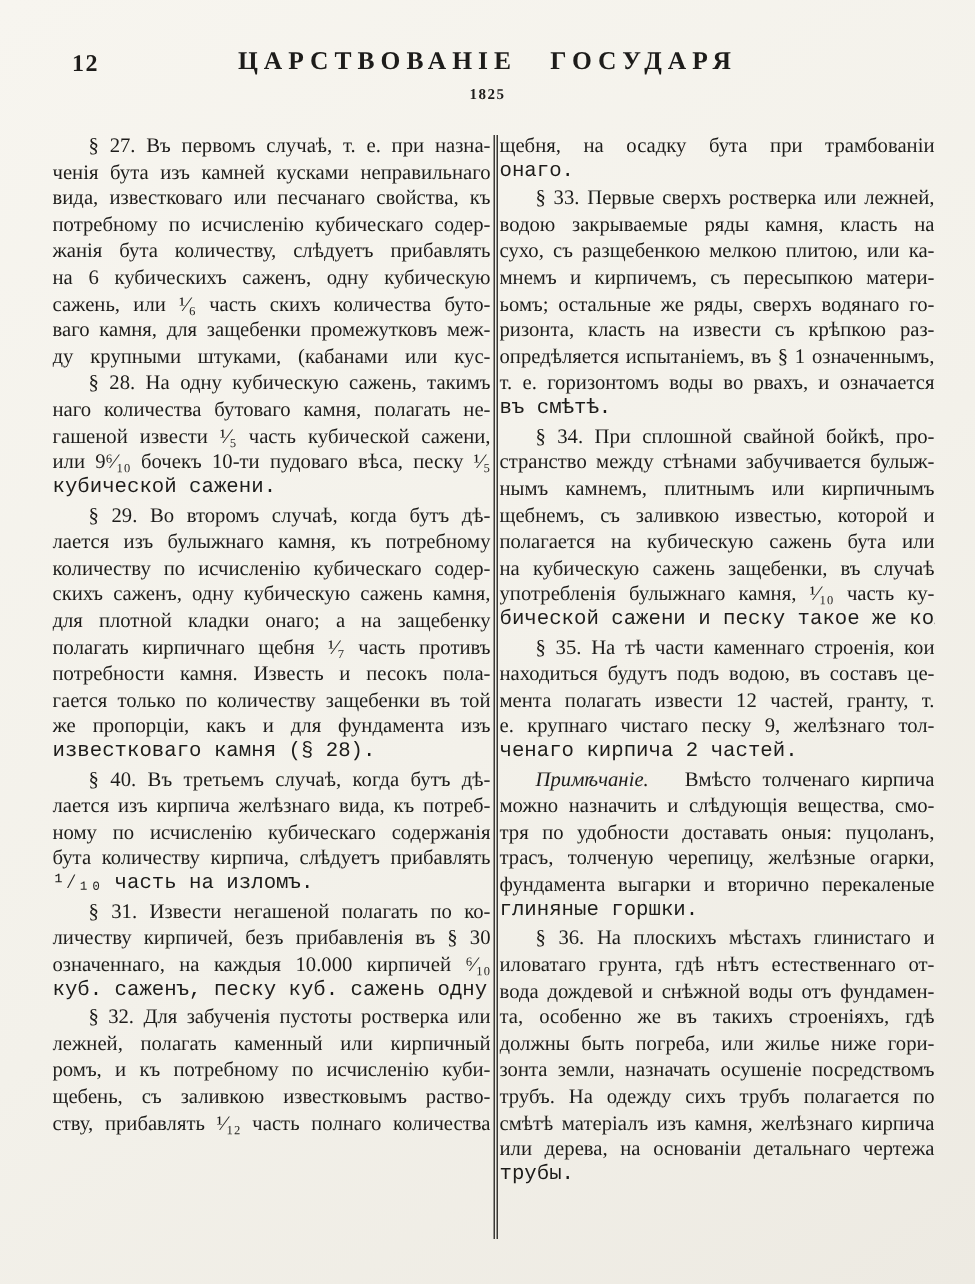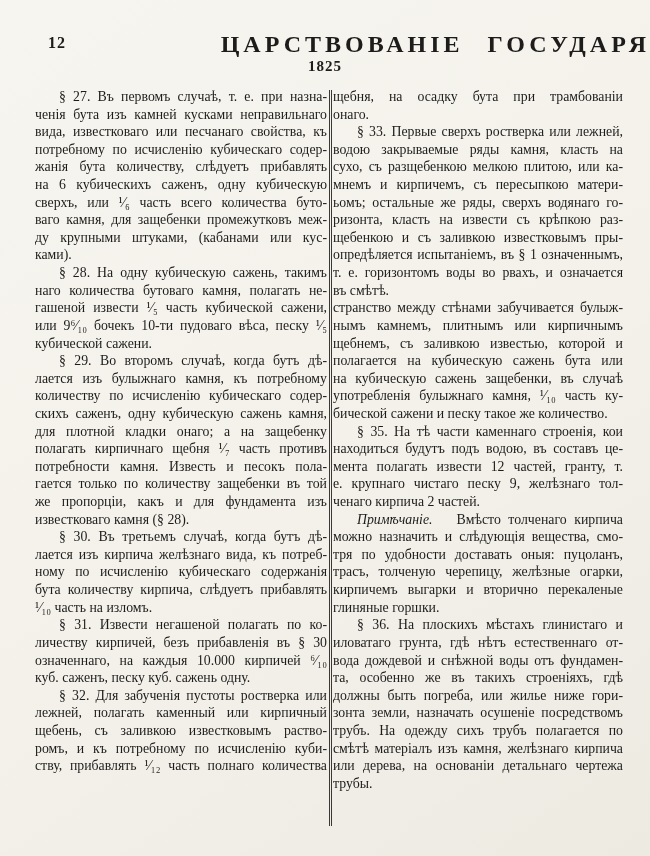--- a/index.html
+++ b/index.html
@@ -14,28 +14,28 @@
     background: linear-gradient(145deg, #f7f5ef 0%, #f3f1ea 55%, #edeae2 100%);
     color: #1d1c1a;
     font-family: "Liberation Serif", "DejaVu Serif", serif;
   }
   .page-number {
     position: absolute; top: 34px; left: 48px;
     font-size: 16px; font-weight: bold; letter-spacing: 1px;
   }
   .running-head {
     position: absolute; top: 31px; left: 0; width: 100%;
-    text-align: right;
-    font-size: 24px; font-weight: bold;
+    text-align: center;
+    font-size: 17px; font-weight: bold;
     letter-spacing: 4px; word-spacing: 14px;
   }
   .running-year {
     position: absolute; top: 58px; left: 0; width: 100%;
     text-align: center;
-    font-size: 15px; font-weight: bold; letter-spacing: 1px;
+    font-size: 10px; font-weight: bold; letter-spacing: 1px;
   }
   .columns {
     position: absolute; top: 88px; left: 35px;
     width: 590px; height: 744px;
     display: flex;
   }
   .column { width: 292px; }
   .column.right { width: 290px; }
   .divider {
     width: 0;
@@ -46,44 +46,43 @@
   .line {
     height: 17.62px;
     line-height: 17.62px;
     font-size: 13.8px;
     text-align: justify;
     text-align-last: justify;
     white-space: nowrap;
     overflow: hidden;
   }
   .line.indent { text-indent: 24px; }
-  .line.last { text-align-last: left; }
+  .line.last { text-align-last: left; font-family: Liberation Mono, monospace; }
   .note-head { font-style: italic; margin-right: 24px; }
 </style>
 </head>
 <body>
 
 <div class="page">
   <div class="page-number">12</div>
   <div class="running-head">ЦАРСТВОВАНІЕ ГОСУДАРЯ</div>
   <div class="running-year">1825</div>
 
   <div class="columns">
     <div class="column left">
         <div class="para">
           <div class="line indent">§ 27. Въ первомъ случаѣ, т. е. при назна-</div>
           <div class="line">ченія бута изъ камней кусками неправильнаго</div>
           <div class="line">вида, известковаго или песчанаго свойства, къ</div>
           <div class="line">потребному по исчисленію кубическаго содер-</div>
           <div class="line">жанія бута количеству, слѣдуетъ прибавлять</div>
           <div class="line">на 6 кубическихъ саженъ, одну кубическую</div>
-          <div class="line">сверхъ, или ¹⁄₆ часть всего количества буто-</div>
+          <div class="line">сажень, или ¹⁄₆ часть скихъ количества буто-</div>
           <div class="line">ваго камня, для защебенки промежутковъ меж-</div>
           <div class="line">ду крупными штуками, (кабанами или кус-</div>
-          <div class="line last">ками).</div>
         </div>
         <div class="para">
           <div class="line indent">§ 28. На одну кубическую сажень, такимъ</div>
           <div class="line">наго количества бутоваго камня, полагать не-</div>
           <div class="line">гашеной извести ¹⁄₅ часть кубической сажени,</div>
           <div class="line">или 9⁶⁄₁₀ бочекъ 10-ти пудоваго вѣса, песку ¹⁄₅</div>
           <div class="line last">кубической сажени.</div>
         </div>
         <div class="para">
           <div class="line indent">§ 29. Во второмъ случаѣ, когда бутъ дѣ-</div>
@@ -91,80 +90,80 @@
           <div class="line">количеству по исчисленію кубическаго содер-</div>
           <div class="line">скихъ саженъ, одну кубическую сажень камня,</div>
           <div class="line">для плотной кладки онаго; а на защебенку</div>
           <div class="line">полагать кирпичнаго щебня ¹⁄₇ часть противъ</div>
           <div class="line">потребности камня. Известь и песокъ пола-</div>
           <div class="line">гается только по количеству защебенки въ той</div>
           <div class="line">же пропорціи, какъ и для фундамента изъ</div>
           <div class="line last">известковаго камня (§ 28).</div>
         </div>
         <div class="para">
-          <div class="line indent">§ 30. Въ третьемъ случаѣ, когда бутъ дѣ-</div>
+          <div class="line indent">§ 40. Въ третьемъ случаѣ, когда бутъ дѣ-</div>
           <div class="line">лается изъ кирпича желѣзнаго вида, къ потреб-</div>
           <div class="line">ному по исчисленію кубическаго содержанія</div>
           <div class="line">бута количеству кирпича, слѣдуетъ прибавлять</div>
           <div class="line last">¹⁄₁₀ часть на изломъ.</div>
         </div>
         <div class="para">
           <div class="line indent">§ 31. Извести негашеной полагать по ко-</div>
           <div class="line">личеству кирпичей, безъ прибавленія въ § 30</div>
           <div class="line">означеннаго, на каждыя 10.000 кирпичей ⁶⁄₁₀</div>
           <div class="line last">куб. саженъ, песку куб. сажень одну.</div>
         </div>
         <div class="para">
           <div class="line indent">§ 32. Для забученія пустоты ростверка или</div>
           <div class="line">лежней, полагать каменный или кирпичный</div>
+          <div class="line">ромъ, и къ потребному по исчисленію куби-</div>
           <div class="line">щебень, съ заливкою известковымъ раство-</div>
-          <div class="line">ромъ, и къ потребному по исчисленію куби-</div>
           <div class="line">ству, прибавлять ¹⁄₁₂ часть полнаго количества</div>
         </div>
       </div>
     <div class="divider"></div>
     <div class="column right">
         <div class="para">
           <div class="line">щебня, на осадку бута при трамбованіи</div>
           <div class="line last">онаго.</div>
         </div>
         <div class="para">
           <div class="line indent">§ 33. Первые сверхъ ростверка или лежней,</div>
           <div class="line">водою закрываемые ряды камня, класть на</div>
           <div class="line">сухо, съ разщебенкою мелкою плитою, или ка-</div>
           <div class="line">мнемъ и кирпичемъ, съ пересыпкою матери-</div>
           <div class="line">ьомъ; остальные же ряды, сверхъ водянаго го-</div>
           <div class="line">ризонта, класть на извести съ крѣпкою раз-</div>
-          <div class="line">щебенкою и съ заливкою известковымъ пры-</div>
           <div class="line">опредѣляется испытаніемъ, въ § 1 означеннымъ,</div>
           <div class="line">т. е. горизонтомъ воды во рвахъ, и означается</div>
           <div class="line last">въ смѣтѣ.</div>
         </div>
         <div class="para">
+          <div class="line indent">§ 34. При сплошной свайной бойкѣ, про-</div>
           <div class="line">странство между стѣнами забучивается булыж-</div>
           <div class="line">нымъ камнемъ, плитнымъ или кирпичнымъ</div>
           <div class="line">щебнемъ, съ заливкою известью, которой и</div>
           <div class="line">полагается на кубическую сажень бута или</div>
           <div class="line">на кубическую сажень защебенки, въ случаѣ</div>
           <div class="line">употребленія булыжнаго камня, ¹⁄₁₀ часть ку-</div>
           <div class="line last">бической сажени и песку такое же количество.</div>
         </div>
         <div class="para">
           <div class="line indent">§ 35. На тѣ части каменнаго строенія, кои</div>
           <div class="line">находиться будутъ подъ водою, въ составъ це-</div>
           <div class="line">мента полагать извести 12 частей, гранту, т.</div>
           <div class="line">е. крупнаго чистаго песку 9, желѣзнаго тол-</div>
           <div class="line last">ченаго кирпича 2 частей.</div>
         </div>
         <div class="para">
           <div class="line indent"><i class="note-head">Примѣчаніе.</i>Вмѣсто толченаго кирпича</div>
           <div class="line">можно назначить и слѣдующія вещества, смо-</div>
           <div class="line">тря по удобности доставать оныя: пуцоланъ,</div>
           <div class="line">трасъ, толченую черепицу, желѣзные огарки,</div>
-          <div class="line">кирпичемъ выгарки и вторично перекаленые</div>
+          <div class="line">фундамента выгарки и вторично перекаленые</div>
           <div class="line last">глиняные горшки.</div>
         </div>
         <div class="para">
           <div class="line indent">§ 36. На плоскихъ мѣстахъ глинистаго и</div>
           <div class="line">иловатаго грунта, гдѣ нѣтъ естественнаго от-</div>
           <div class="line">вода дождевой и снѣжной воды отъ фундамен-</div>
           <div class="line">та, особенно же въ такихъ строеніяхъ, гдѣ</div>
           <div class="line">должны быть погреба, или жилье ниже гори-</div>
           <div class="line">зонта земли, назначать осушеніе посредствомъ</div>
           <div class="line">трубъ. На одежду сихъ трубъ полагается по</div>

